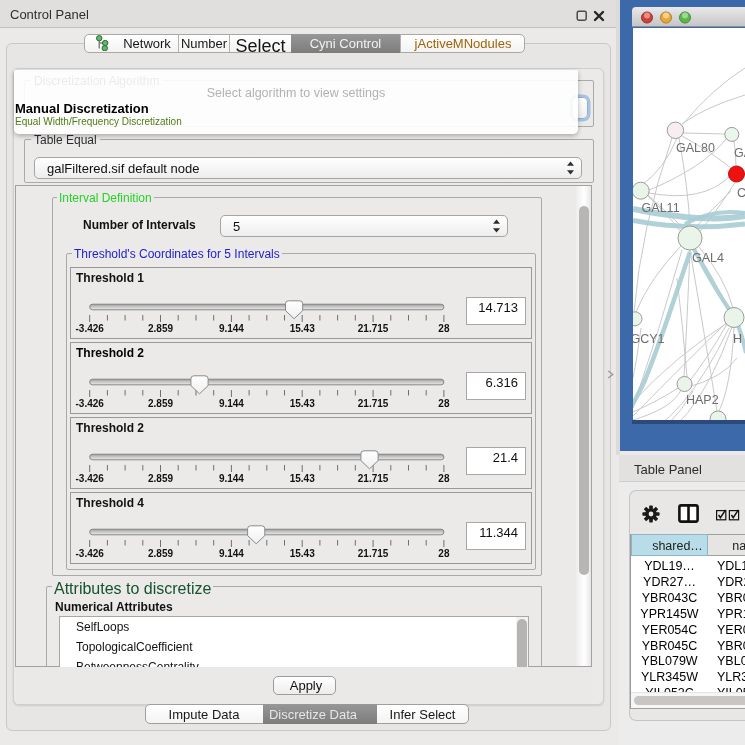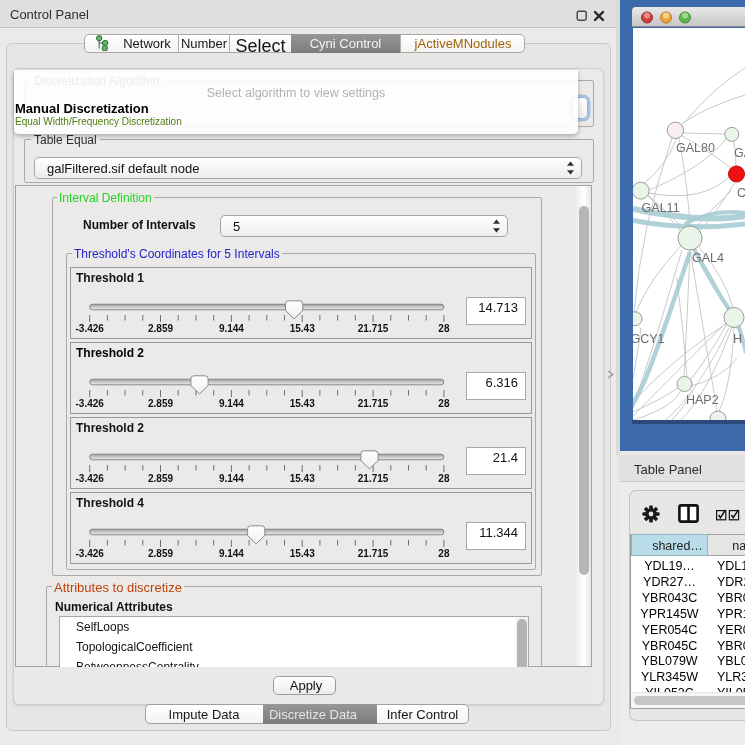--- a/index.html
+++ b/index.html
@@ -259,42 +259,42 @@
 <div class="abs" style="left:466px;top:297px;width:60px;height:28px;background:#fff;border:1px solid #a8a7a6;"></div>
 <div class="abs" style="left:466px;top:300px;width:52px;text-align:right;font-size:13px;color:#111;">14.713</div>
 <div class="abs" style="left:466px;top:372px;width:60px;height:28px;background:#fff;border:1px solid #a8a7a6;"></div>
 <div class="abs" style="left:466px;top:375px;width:52px;text-align:right;font-size:13px;color:#111;">6.316</div>
 <div class="abs" style="left:466px;top:447px;width:60px;height:28px;background:#fff;border:1px solid #a8a7a6;"></div>
 <div class="abs" style="left:466px;top:450px;width:52px;text-align:right;font-size:13px;color:#111;">21.4</div>
 <div class="abs" style="left:466px;top:522px;width:60px;height:28px;background:#fff;border:1px solid #a8a7a6;"></div>
 <div class="abs" style="left:466px;top:525px;width:52px;text-align:right;font-size:13px;color:#111;">11.344</div>
 
 <div class="abs" style="left:46px;top:586px;width:496px;height:81px;border:1px solid #aaa9a8;border-bottom:none;border-radius:2px 2px 0 0;"></div>
-<div class="abs" style="left:52px;top:580px;background:#ebeae9;padding:0 2px;font-size:13px;color:#c2410c;">Attributes to discretize</div>
+<div class="abs" style="left:52px;top:580px;background:#ebeae9;padding:0 2px;font-size:16px;color:#14532d;">Attributes to discretize</div>
 <div class="abs" style="left:55px;top:600px;font-size:12px;font-weight:bold;color:#111;">Numerical Attributes</div>
 <div class="abs" style="left:59px;top:616px;width:470px;height:51px;background:#fff;border:1px solid #a8a7a6;border-bottom:none;"></div>
 <div class="abs" style="left:76px;top:620px;font-size:12px;color:#111;">SelfLoops</div>
 <div class="abs" style="left:76px;top:640px;font-size:12px;color:#111;">TopologicalCoefficient</div>
 <div class="abs" style="left:76px;top:660px;font-size:12px;color:#111;">BetweennessCentrality</div>
 
 <div class="abs" style="left:516px;top:617px;width:12px;height:50px;background:#f2f2f2;"></div>
 <div class="abs" style="left:517px;top:619px;width:10px;height:48px;background:#b5b4b3;border-radius:5px 5px 0 0;"></div>
 
 <div class="abs" style="left:576px;top:185px;width:16px;height:482px;background:linear-gradient(90deg,#ededed,#ffffff 55%,#e6e6e6);border:1px solid #a2a1a0;border-left:none;"></div>
 <div class="abs" style="left:579px;top:206px;width:10px;height:369px;background:#b7b6b5;border-radius:5px;"></div>
 
 <div class="abs" style="left:16px;top:667px;width:576px;height:37px;background:#eaE9e8;"></div>
 <div class="abs" style="left:273px;top:676px;width:63px;height:19px;background:linear-gradient(#ffffff,#ececec);border:1px solid #9d9c9b;border-radius:5px;"></div>
 <div class="abs" style="left:273px;top:678px;width:66px;text-align:center;font-size:13px;color:#111;">Apply</div>
 
 <div class="abs" style="left:144.5px;top:704px;width:324px;height:20px;background:linear-gradient(#ffffff,#f3f3f2);border:1px solid #a09f9e;border-radius:5px;"></div>
 <div class="abs" style="left:263px;top:704px;width:114px;height:20px;background:linear-gradient(#979797,#7c7c7c);"></div>
 <div class="abs" style="left:144.5px;top:707px;width:119px;text-align:center;font-size:13px;color:#161616;">Impute Data</div>
 <div class="abs" style="left:263px;top:707px;width:100px;text-align:center;font-size:13px;color:#e6e6e6;">Discretize Data</div>
-<div class="abs" style="left:377px;top:707px;width:91px;text-align:center;font-size:13px;color:#161616;">Infer Control</div>
+<div class="abs" style="left:377px;top:707px;width:91px;text-align:center;font-size:13px;color:#161616;">Infer Select</div>
 
 <div class="abs" style="left:14px;top:70px;width:564px;height:64px;background:rgba(255,255,255,0.9);border-radius:1px 1px 5px 5px;box-shadow:0 2px 5px rgba(0,0,0,0.28);"></div>
 <div class="abs" style="left:14px;top:86px;width:564px;text-align:center;font-size:12.5px;color:#b2b2b2;">Select algorithm to view settings</div>
 <div class="abs" style="left:15px;top:101px;font-size:13px;font-weight:bold;color:#000;">Manual Discretization</div>
 <div class="abs" style="left:15px;top:116px;font-size:10px;color:#4d7c0f;">Equal Width/Frequency Discretization</div>
 
 <svg class="abs" style="left:607px;top:370px;" width="7" height="9" viewBox="0 0 7 9">
     <path d="M1.2 1 L5.8 4.5 L1.2 8" fill="none" stroke="#9a9998" stroke-width="1.3"></path>
   </svg>
 

